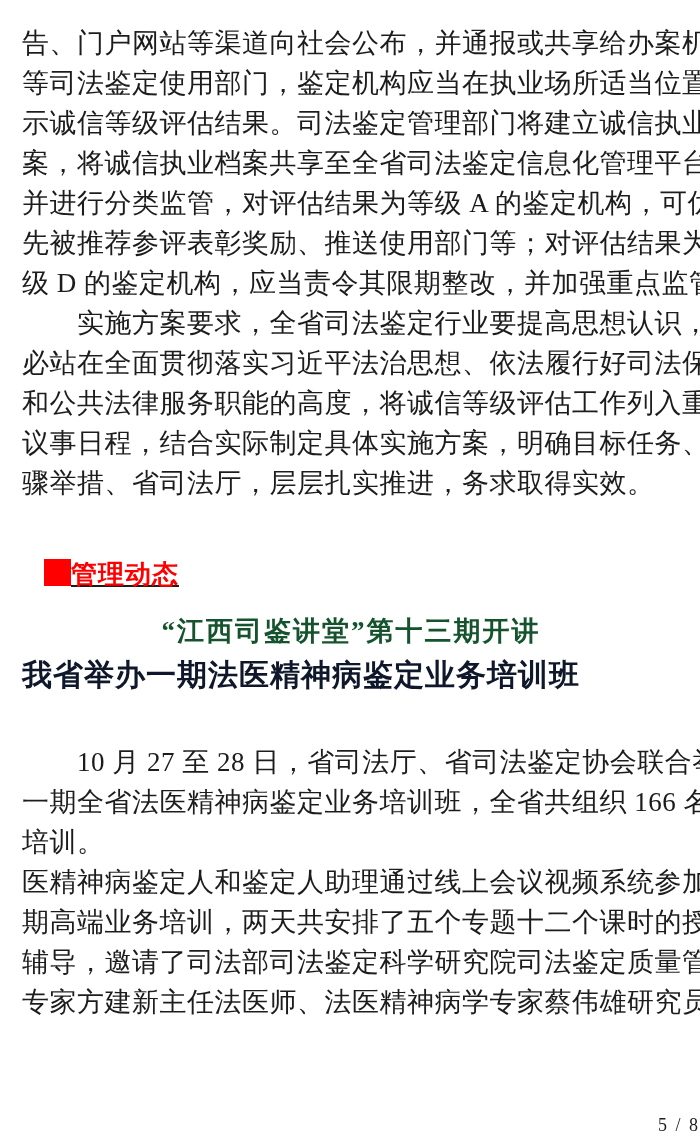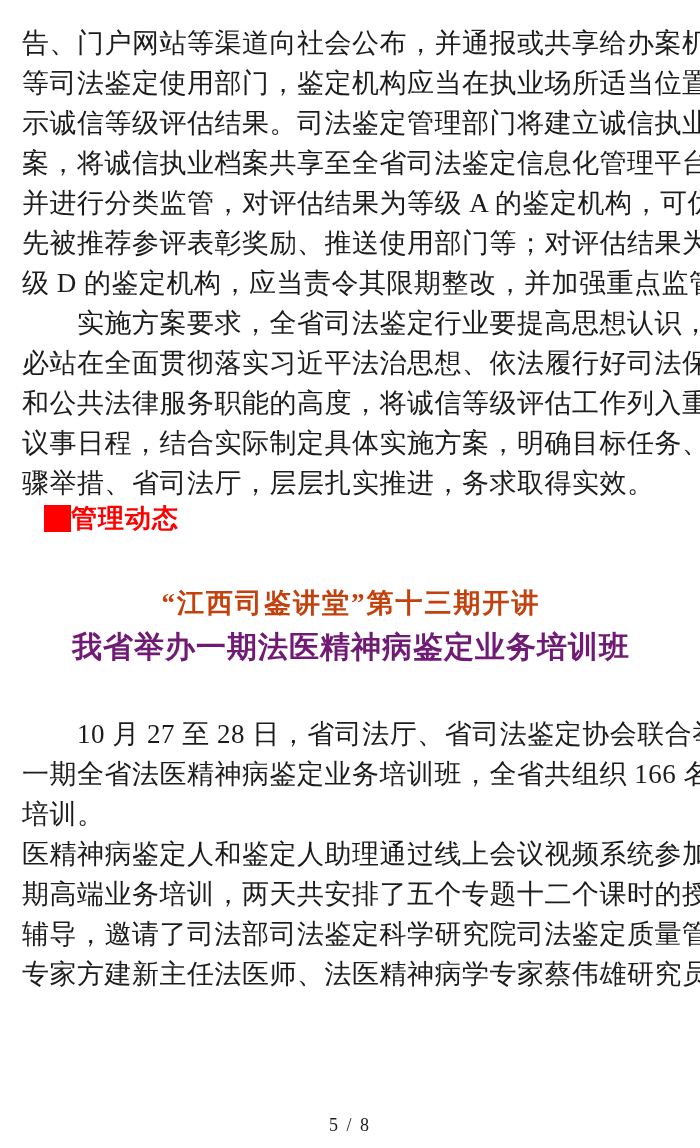--- a/index.html
+++ b/index.html
@@ -21,65 +21,65 @@
     font-size: 27px;
     line-height: 40px;
   }
   .para { margin: 0; }
   .para .line {
     white-space: pre;
     letter-spacing: 0.5px;
   }
   .section-header {
     display: flex;
-    align-items: center;
+    margin-top: 56px;
     margin-left: 22px;
     height: 30px;
+    text-decoration: underline;
   }
   .red-square {
     display: inline-block;
     width: 27px;
     height: 27px;
     background: #ff0000;
     flex: 0 0 auto;
   }
   .section-header .label {
     font-family: "Liberation Sans", "DejaVu Sans", sans-serif;
     font-weight: 700;
     font-size: 26px;
     color: #ff0000;
     line-height: 30px;
     letter-spacing: 1px;
   }
   .title-1 {
-    margin-top: 54px;
+    margin-top: 26px;
     text-align: center;
     font-size: 27px;
     line-height: 32px;
     font-weight: 700;
-    color: #c2410c;
+    color: #14532d;
     letter-spacing: 2px;
   }
   .title-2 {
     margin-top: 9px;
-    text-align: center;
     font-family: "Liberation Sans", "DejaVu Sans", sans-serif;
     font-size: 30px;
     line-height: 38px;
     font-weight: 900;
-    color: #701a75;
+    color: #0f172a;
     letter-spacing: 1px;
   }
   .para-3 { margin-top: 48px; }
   .page-footer {
     position: absolute;
     left: 0;
     right: 0;
     top: 1114px;
-    text-align: center;
+    text-align: right;
     font-size: 18px;
     line-height: 22px;
     color: #1c1c1c;
     letter-spacing: 2px;
   }
 </style>
 </head>
 <body>
 
 <div class="page">

